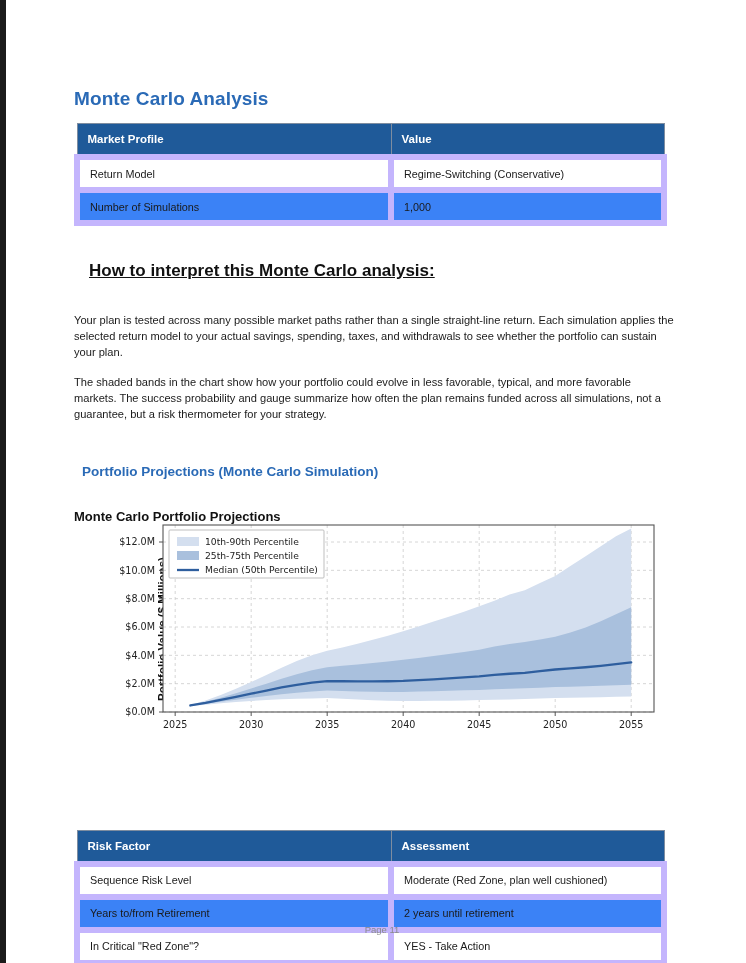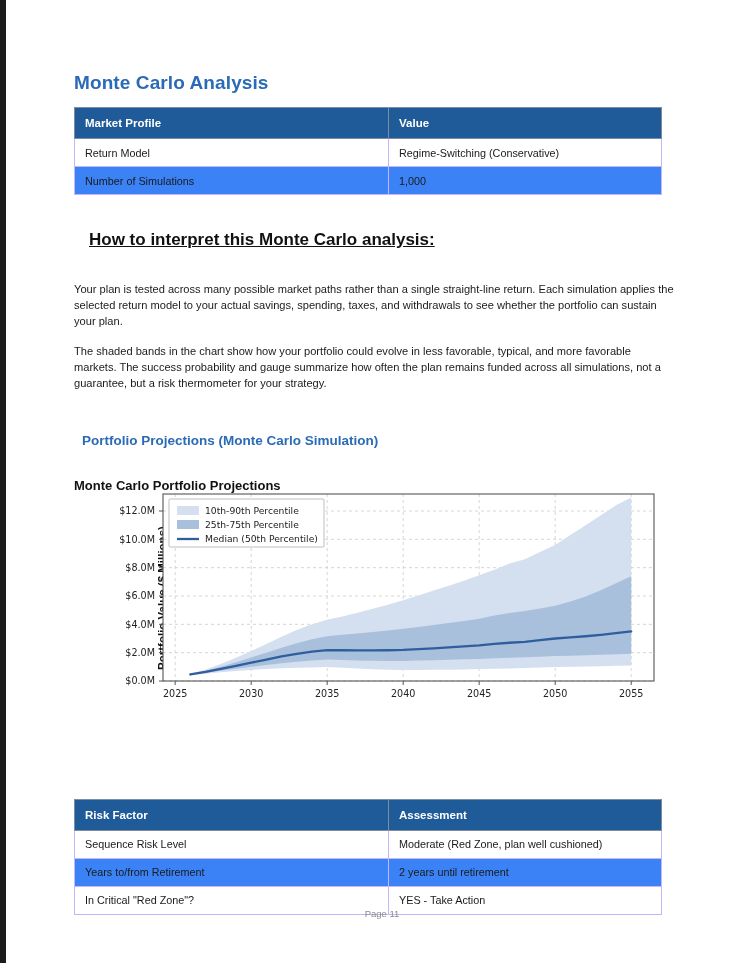--- a/index.html
+++ b/index.html
@@ -16,21 +16,21 @@
   }
   .page-edge-strip {
     position: absolute;
     left: 0; top: 0;
     width: 6px;
     height: 963px;
     background: #1b1b1b;
   }
   .page {
     position: absolute;
-    left: 6px; top: 0;
+    left: 6px; top: 16px;
     width: 740px;
     height: 789px;
     background: #ffffff;
     box-sizing: border-box;
     padding: 0 0 0 0;
   }
   .content {
     position: absolute;
     left: 68px;
     top: 0;
@@ -64,21 +64,21 @@
     font-weight: bold;
     text-align: left;
     padding: 9px 10px;
     border: 1px solid #7e8da0;
     box-sizing: border-box;
   }
   table.data-table td {
     font-size: 10.8px;
     color: #1a1a1a;
     padding: 7.5px 10px;
-    border: 1px solid #c4b5fd;
+    border: 6px solid #c4b5fd;
     box-sizing: border-box;
     background: #ffffff;
   }
   table.data-table tr.alt td {
     background: #3b82f6;
   }
   .col-a { width: 314px; }
   .col-b { width: 273px; }
 
   .interpret-heading {

